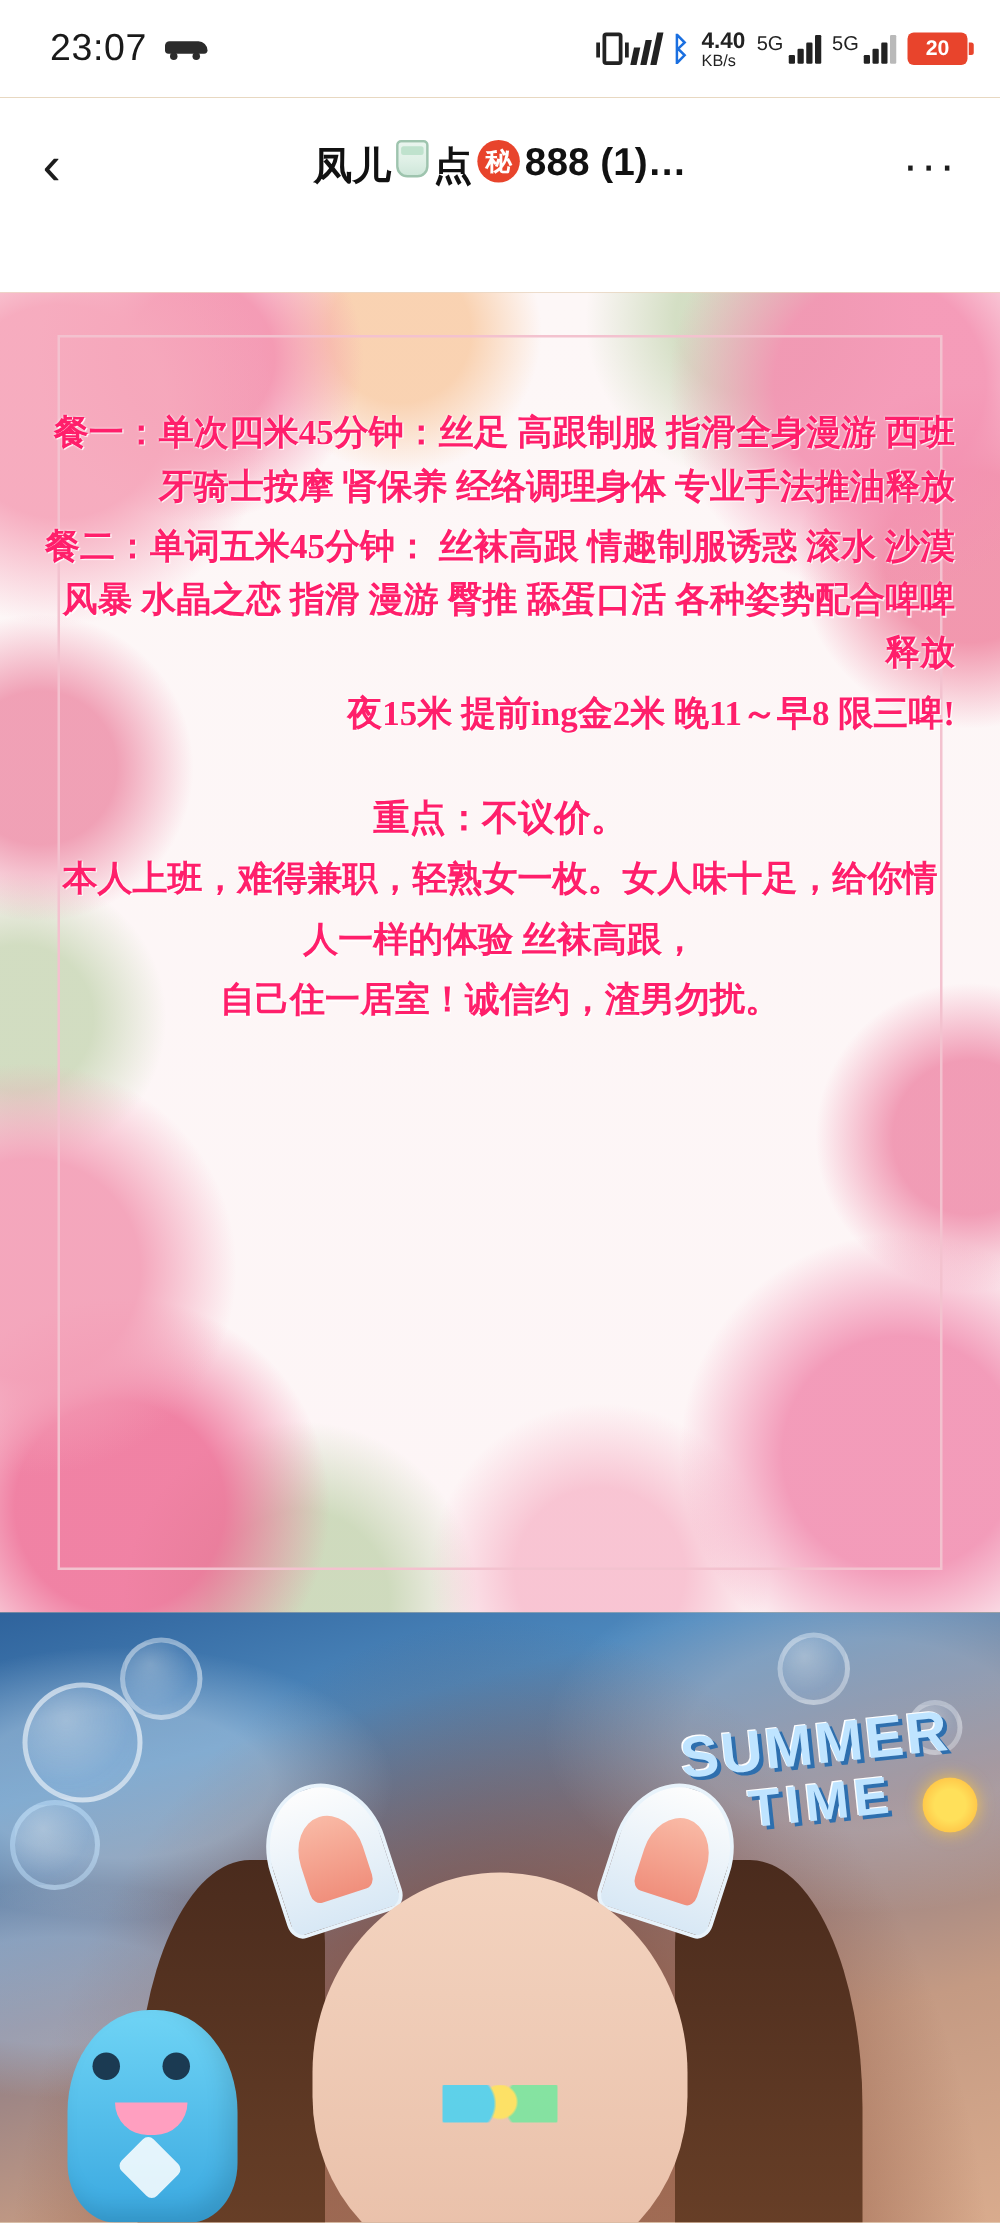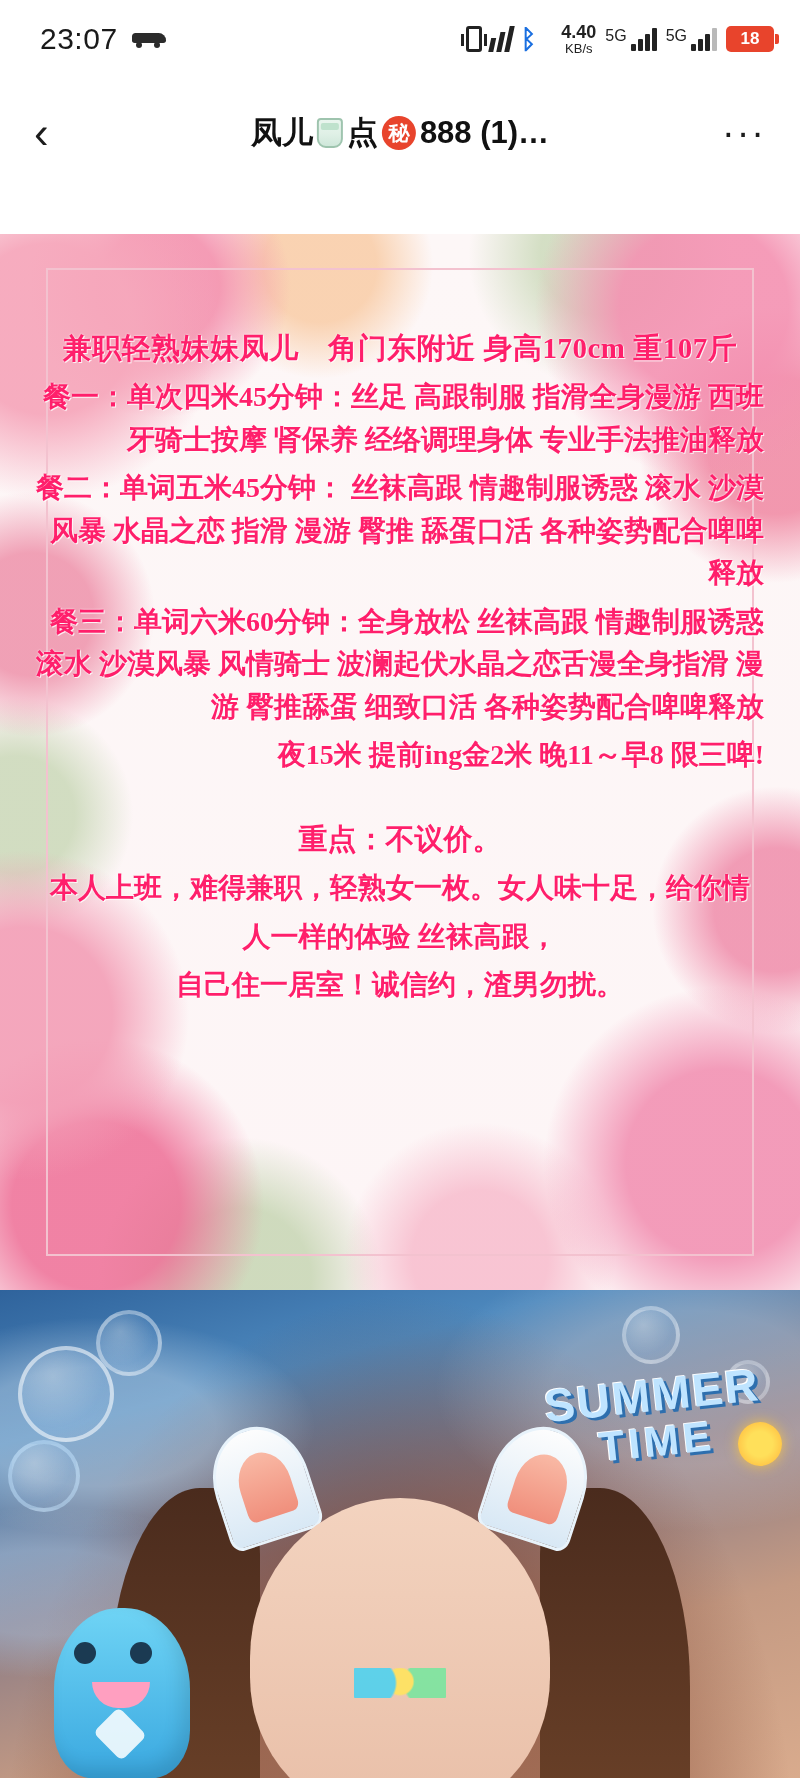--- a/index.html
+++ b/index.html
@@ -89,24 +89,22 @@
   .wave-icon i:nth-child(1) { height: 14px; }
   .wave-icon i:nth-child(2) { height: 20px; }
   .wave-icon i:nth-child(3) { height: 26px; }
   .bt-icon {
     color: #1a6fe0;
     font-size: 26px;
     line-height: 26px;
     font-weight: bold;
   }
   .net-speed {
-    text-align: center;
     line-height: 1.05;
     color: #222;
-    margin-left: 16px;
   }
   .net-speed .n1 { font-size: 18px; font-weight: bold; display: block; }
   .net-speed .n2 { font-size: 13px; display: block; }
   .sig-group { display: flex; align-items: flex-end; gap: 3px; }
   .sig-label { font-size: 16px; color: #222; margin-right: 1px; align-self: flex-start; }
   .bars { display: flex; align-items: flex-end; gap: 2px; height: 24px; }
   .bars i { width: 5px; background: #222; border-radius: 1px; }
   .bars i:nth-child(1) { height: 7px; }
   .bars i:nth-child(2) { height: 12px; }
   .bars i:nth-child(3) { height: 17px; }
@@ -146,21 +144,20 @@
     color: #1c1c1c;
     line-height: 1;
     width: 60px;
     font-weight: 300;
   }
   .nav-title {
     position: absolute;
     left: 50%;
     transform: translateX(-50%);
     display: flex;
-    align-items: center;
     gap: 4px;
     font-size: 31px;
     color: #111;
     font-weight: bold;
     white-space: nowrap;
     max-width: 520px;
   }
   .cup-emoji {
     display: inline-block;
     width: 26px; height: 30px;
@@ -415,21 +412,21 @@
       </span>
       <span class="sig-group">
         <span class="sig-label">5G</span>
         <span class="bars dim">
             <i></i>
             <i></i>
             <i></i>
             <i></i>
           </span>
       </span>
-      <span class="battery">18</span>
+      <span class="battery">20</span>
     </div>
   </div>
 
   <div class="nav-bar">
     <span class="nav-back">‹</span>
     <div class="nav-title">
       <span>凤儿</span>
       <span class="cup-emoji"></span>
       <span>点</span>
       <span class="mi-badge">秘</span>
@@ -437,24 +434,22 @@
     </div>
     <span class="nav-more">···</span>
   </div>
 
   <div class="white-gap"></div>
 
   <div class="poster">
     <div class="poster-bg"></div>
     <div class="poster-frame"></div>
     <div class="poster-text">
-      <p class="l-title">兼职轻熟妹妹凤儿　角门东附近 身高170cm 重107斤</p>
       <p class="l-item">餐一：单次四米45分钟：丝足 高跟制服 指滑全身漫游 西班牙骑士按摩 肾保养 经络调理身体 专业手法推油释放</p>
       <p class="l-item">餐二：单词五米45分钟： 丝袜高跟 情趣制服诱惑 滚水 沙漠风暴 水晶之恋 指滑 漫游 臀推 舔蛋口活 各种姿势配合啤啤释放</p>
-      <p class="l-item">餐三：单词六米60分钟：全身放松 丝袜高跟 情趣制服诱惑 滚水 沙漠风暴 风情骑士 波澜起伏水晶之恋舌漫全身指滑 漫游 臀推舔蛋 细致口活 各种姿势配合啤啤释放</p>
       <p class="l-night">夜15米 提前ing金2米 晚11～早8 限三啤!</p>
       <div class="l-space"></div>
       <p class="l-key">重点：不议价。</p>
       <p class="l-body">本人上班，难得兼职，轻熟女一枚。女人味十足，给你情</p>
       <p class="l-body">人一样的体验 丝袜高跟，</p>
       <p class="l-body">自己住一居室！诚信约，渣男勿扰。</p>
     </div>
   </div>
 
   <div class="media">

